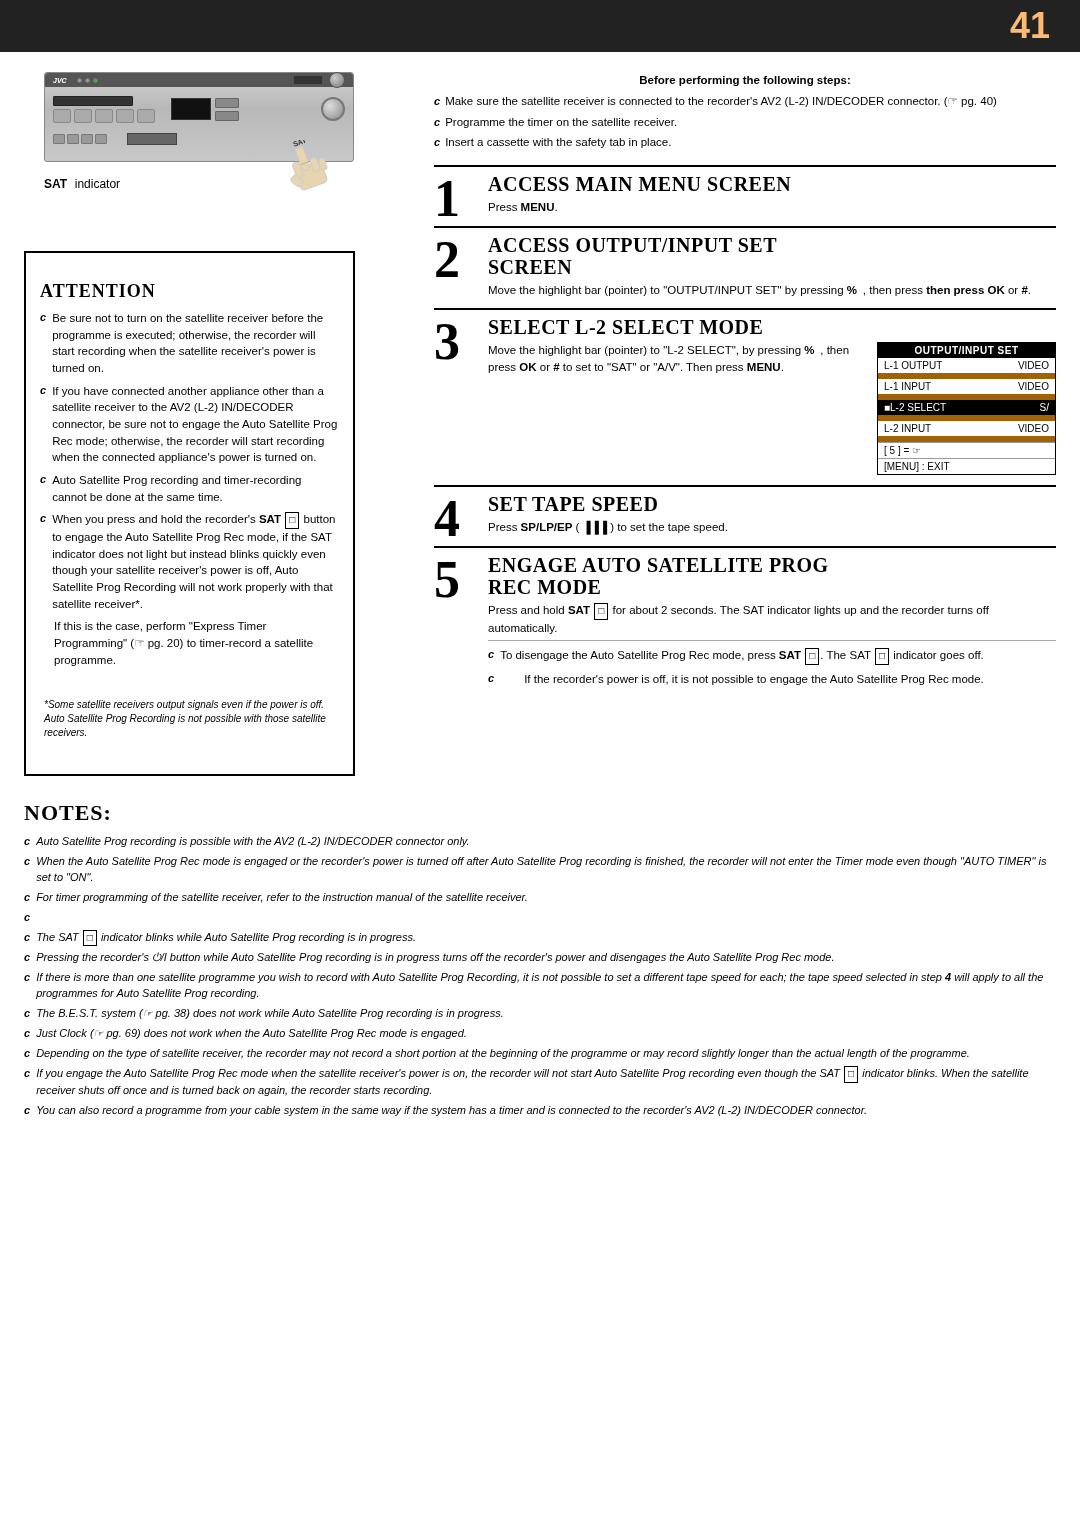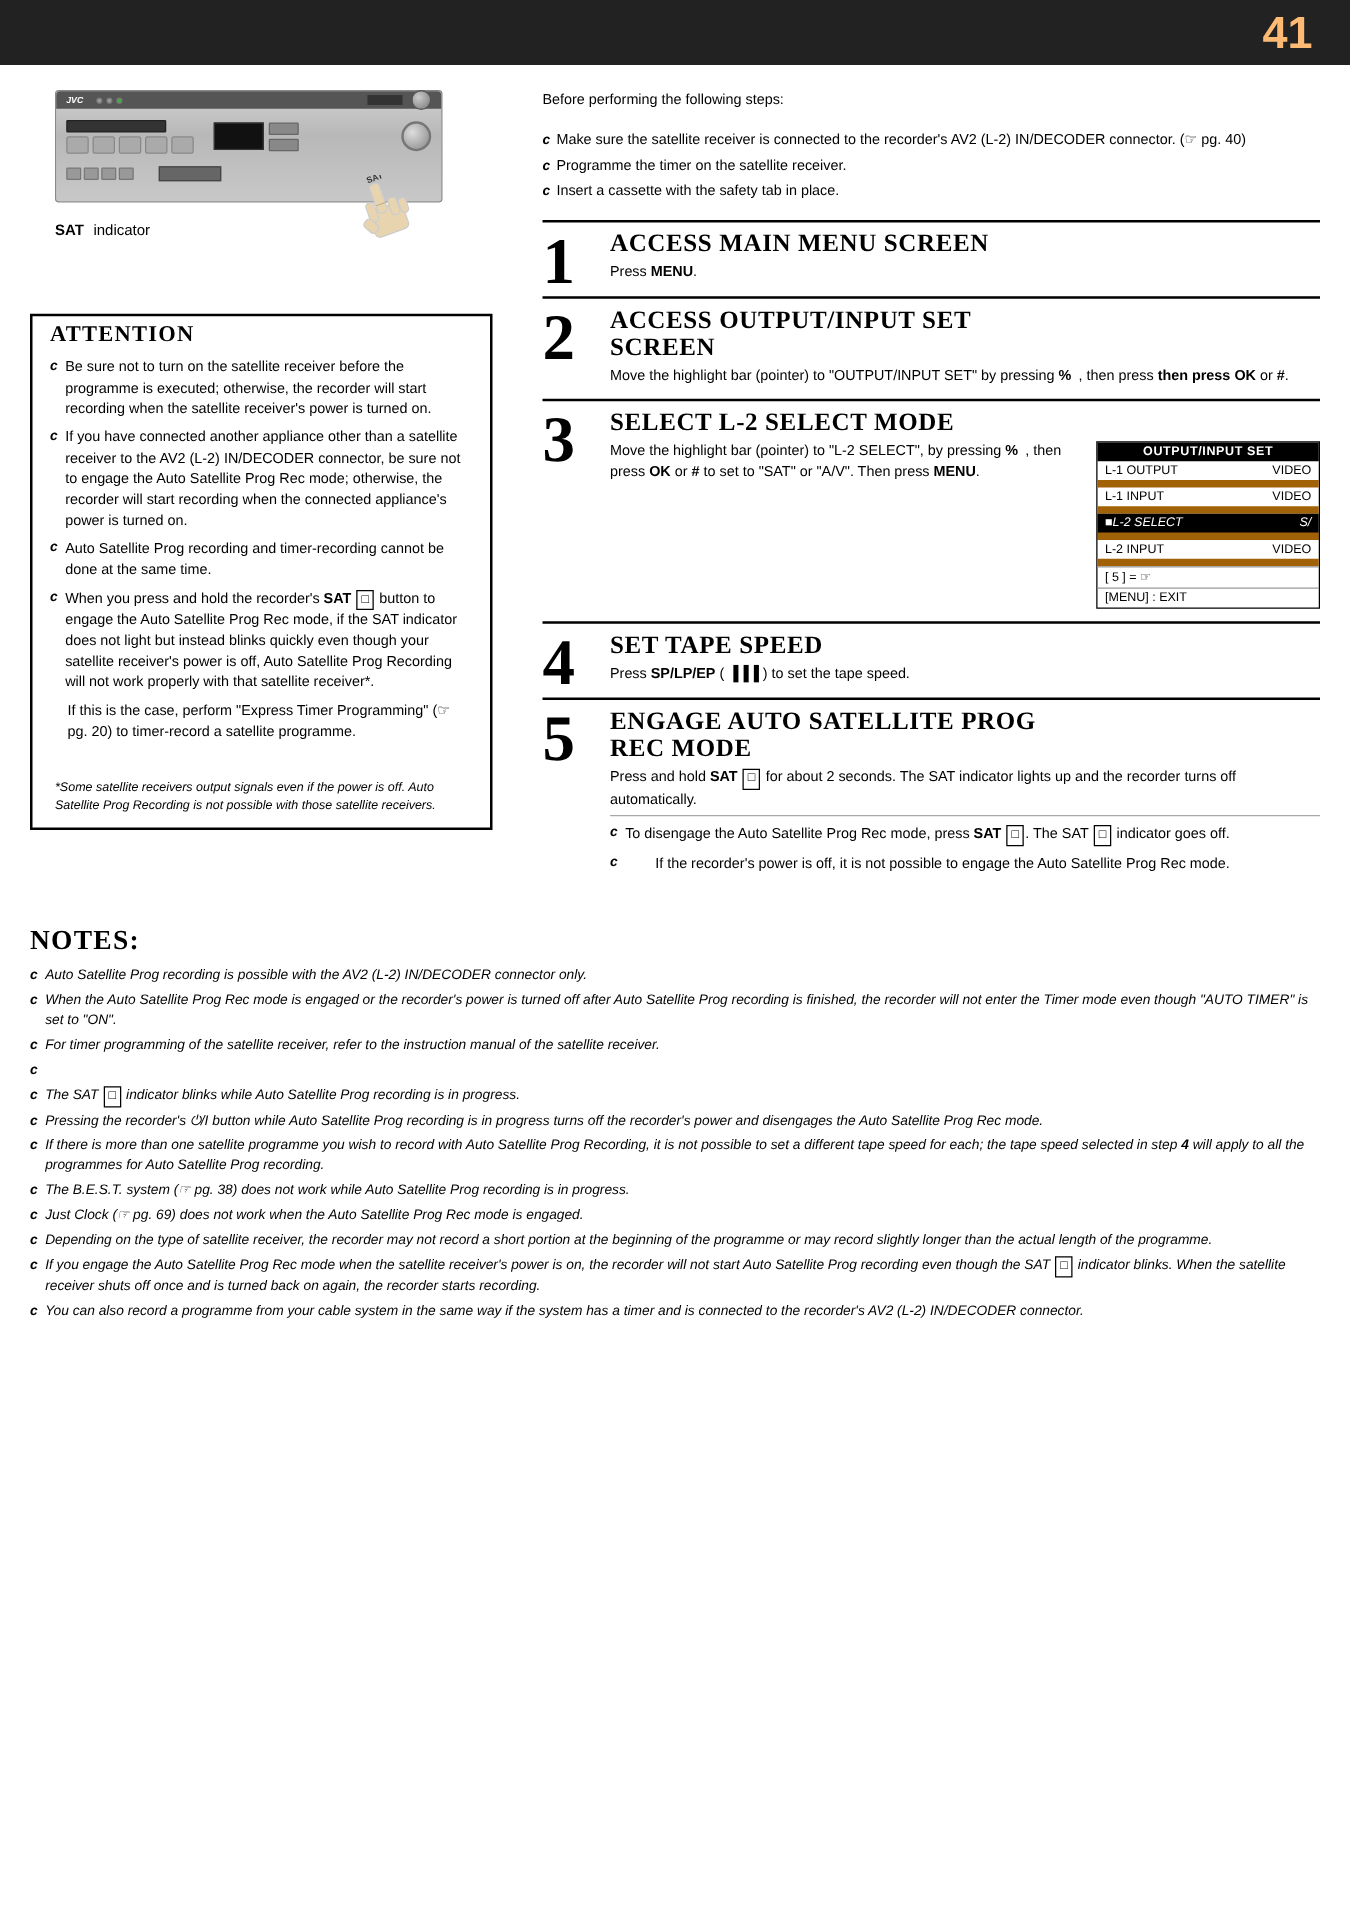--- a/index.html
+++ b/index.html
@@ -128,23 +128,23 @@
       width: 12px;
       height: 10px;
       background: #999;
       border-radius: 1px;
       border: 1px solid #777;
     }
 
     
     .attention-box {
       border: 2px solid #000;
-      padding: 4px 14px;
+      padding: 28px 14px;
       margin-top: 60px;
-      width: 370px;
+      width: 331px;
     }
     .attention-title {
       font-size: 18px;
       font-weight: bold;
       font-family: 'Times New Roman', serif;
       text-transform: uppercase;
       margin-bottom: 8px;
       letter-spacing: 1px;
     }
     .attention-item {
@@ -165,22 +165,23 @@
       font-style: italic;
     }
 
     
     .before-performing {
       font-size: 11.5px;
       margin-bottom: 14px;
       line-height: 1.5;
     }
     .before-performing-title {
-      font-weight: normal;
-      margin-bottom: 15px;
+      font-weight: bold;
+      margin-bottom: 4px;
+      text-align: center;
     }
     .before-item {
       display: flex;
       gap: 5px;
       margin-bottom: 3px;
     }
 
     
     .step {
       display: flex;
@@ -247,21 +248,21 @@
       display: flex;
       justify-content: space-between;
       padding: 2px 6px;
       border-bottom: 6px solid #a16207;
       font-size: 10px;
     }
     .oi-row.highlighted {
       background: #000;
       color: #fff;
     }
-    .oi-row.highlighted span { color: #fff; font-style: italic; }
+    .oi-row.highlighted span { color: #fff; }
     .oi-footer {
       padding: 2px 6px;
       font-size: 10px;
       border-top: 1px solid #999;
       display: flex;
       gap: 4px;
     }
 
     
     .notes-section {

